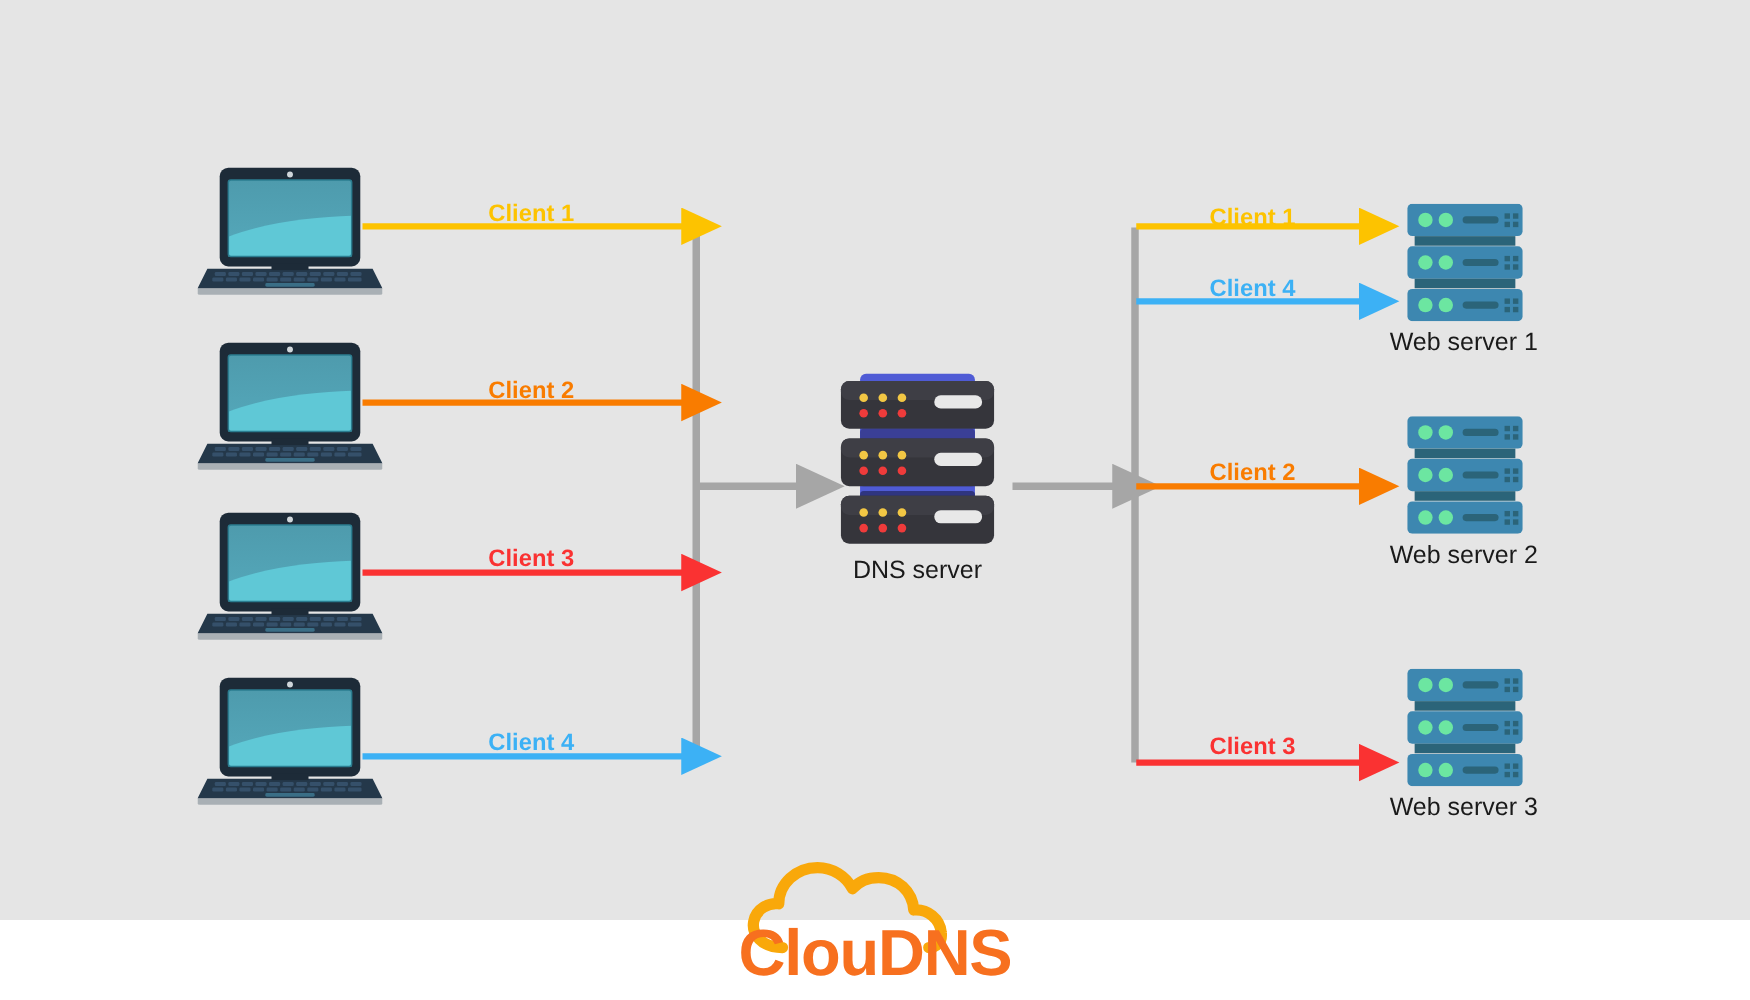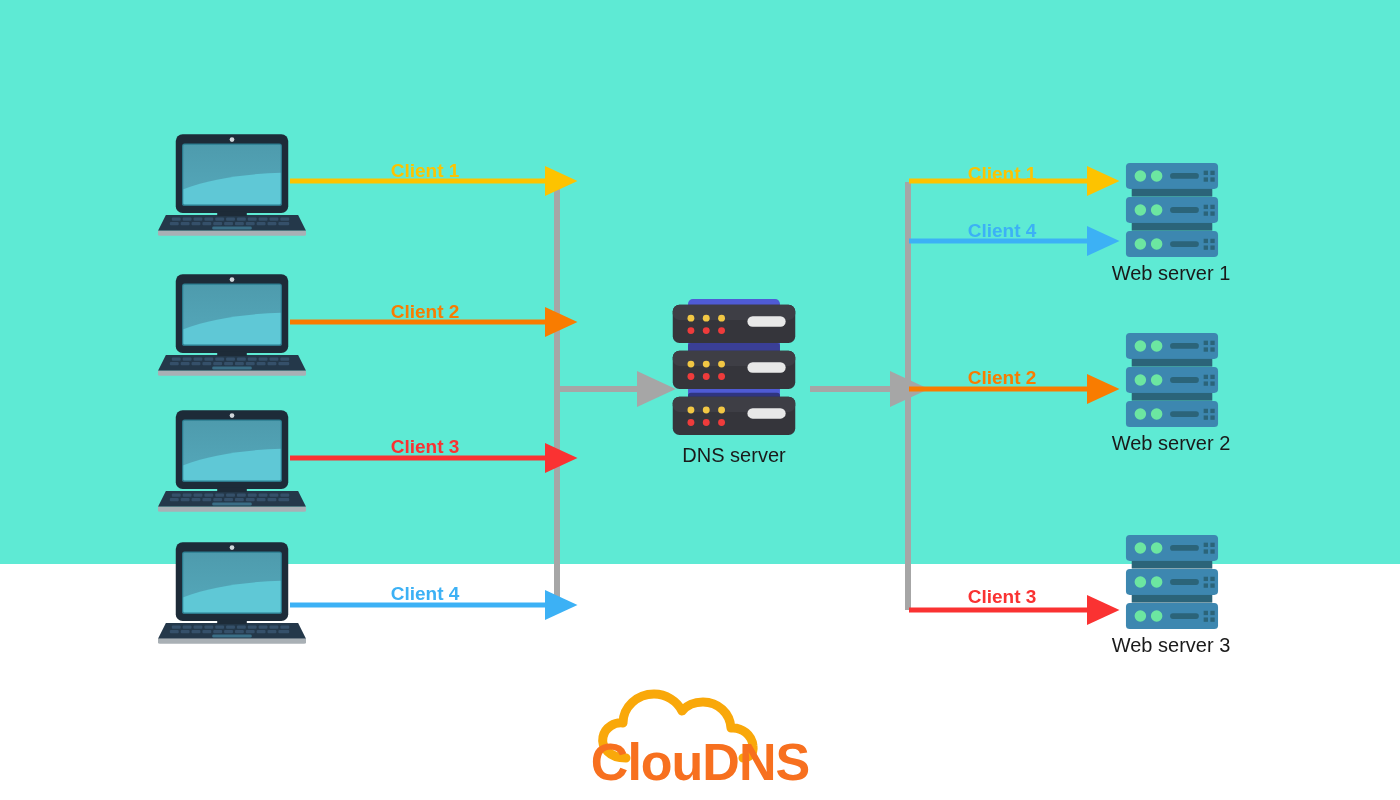--- a/index.html
+++ b/index.html
@@ -9,22 +9,22 @@
   }
   body {
     width: 1400px;
     height: 800px;
     overflow: hidden;
     font-family: "Liberation Sans", sans-serif;
   }
   #stage {
     position: relative;
     width: 1400px;
-    height: 564px;
-    background: #5eead4;
+    height: 736px;
+    background: #e5e5e5;
   }
   svg.diagram {
     position: absolute;
     top: 0;
     left: 0;
     width: 1400px;
     height: 800px;
   }
   .flow-label {
     font-family: "Liberation Sans", sans-serif;

